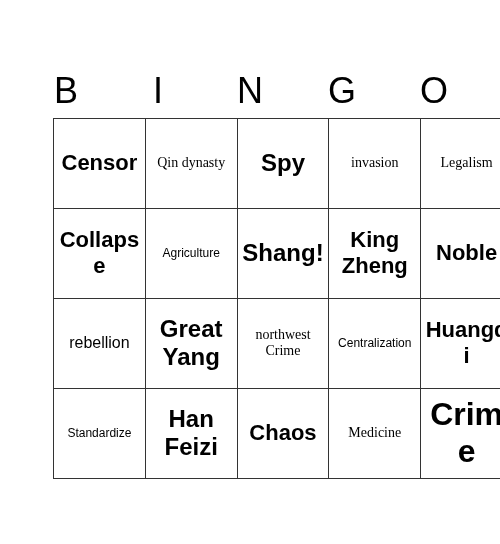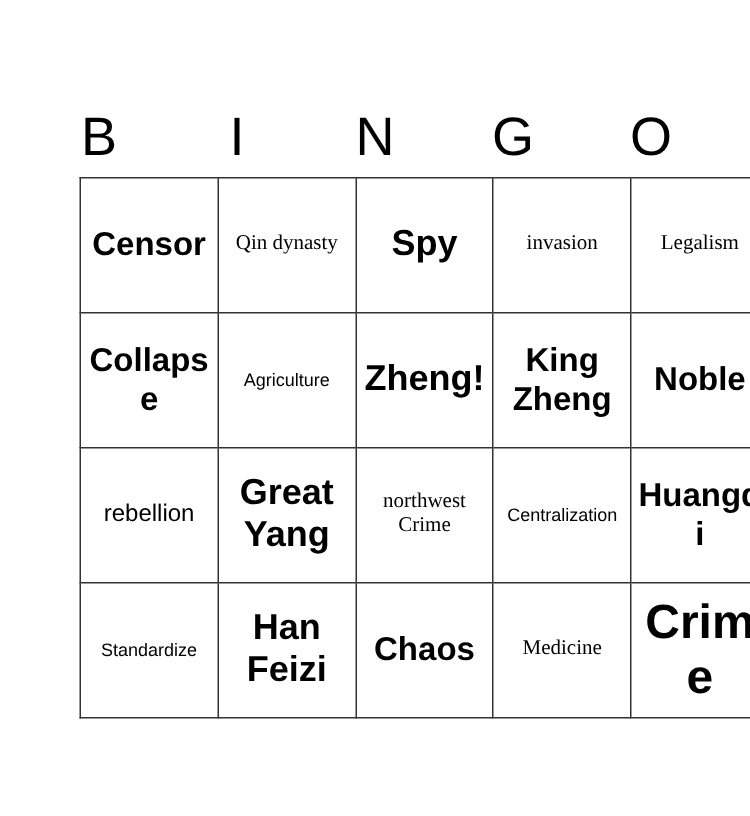--- a/index.html
+++ b/index.html
@@ -87,21 +87,21 @@
     <tr>
           <td class="cell-large">Censor</td>
           <td class="cell-medium">Qin dynasty</td>
           <td class="cell-xlarge">Spy</td>
           <td class="cell-medium">invasion</td>
           <td class="cell-medium">Legalism</td>
         </tr>
         <tr>
           <td class="cell-large">Collapse</td>
           <td class="cell-small">Agriculture</td>
-          <td class="cell-xlarge">Zheng!</td>
+          <td class="cell-xlarge">Shang!</td>
           <td class="cell-large">King Zheng</td>
           <td class="cell-large">Noble</td>
         </tr>
         <tr>
           <td class="cell-normal">rebellion</td>
           <td class="cell-xlarge">Great Yang</td>
           <td class="cell-medium">northwest Crime</td>
           <td class="cell-small">Centralization</td>
           <td class="cell-large">Huangdi</td>
         </tr>

